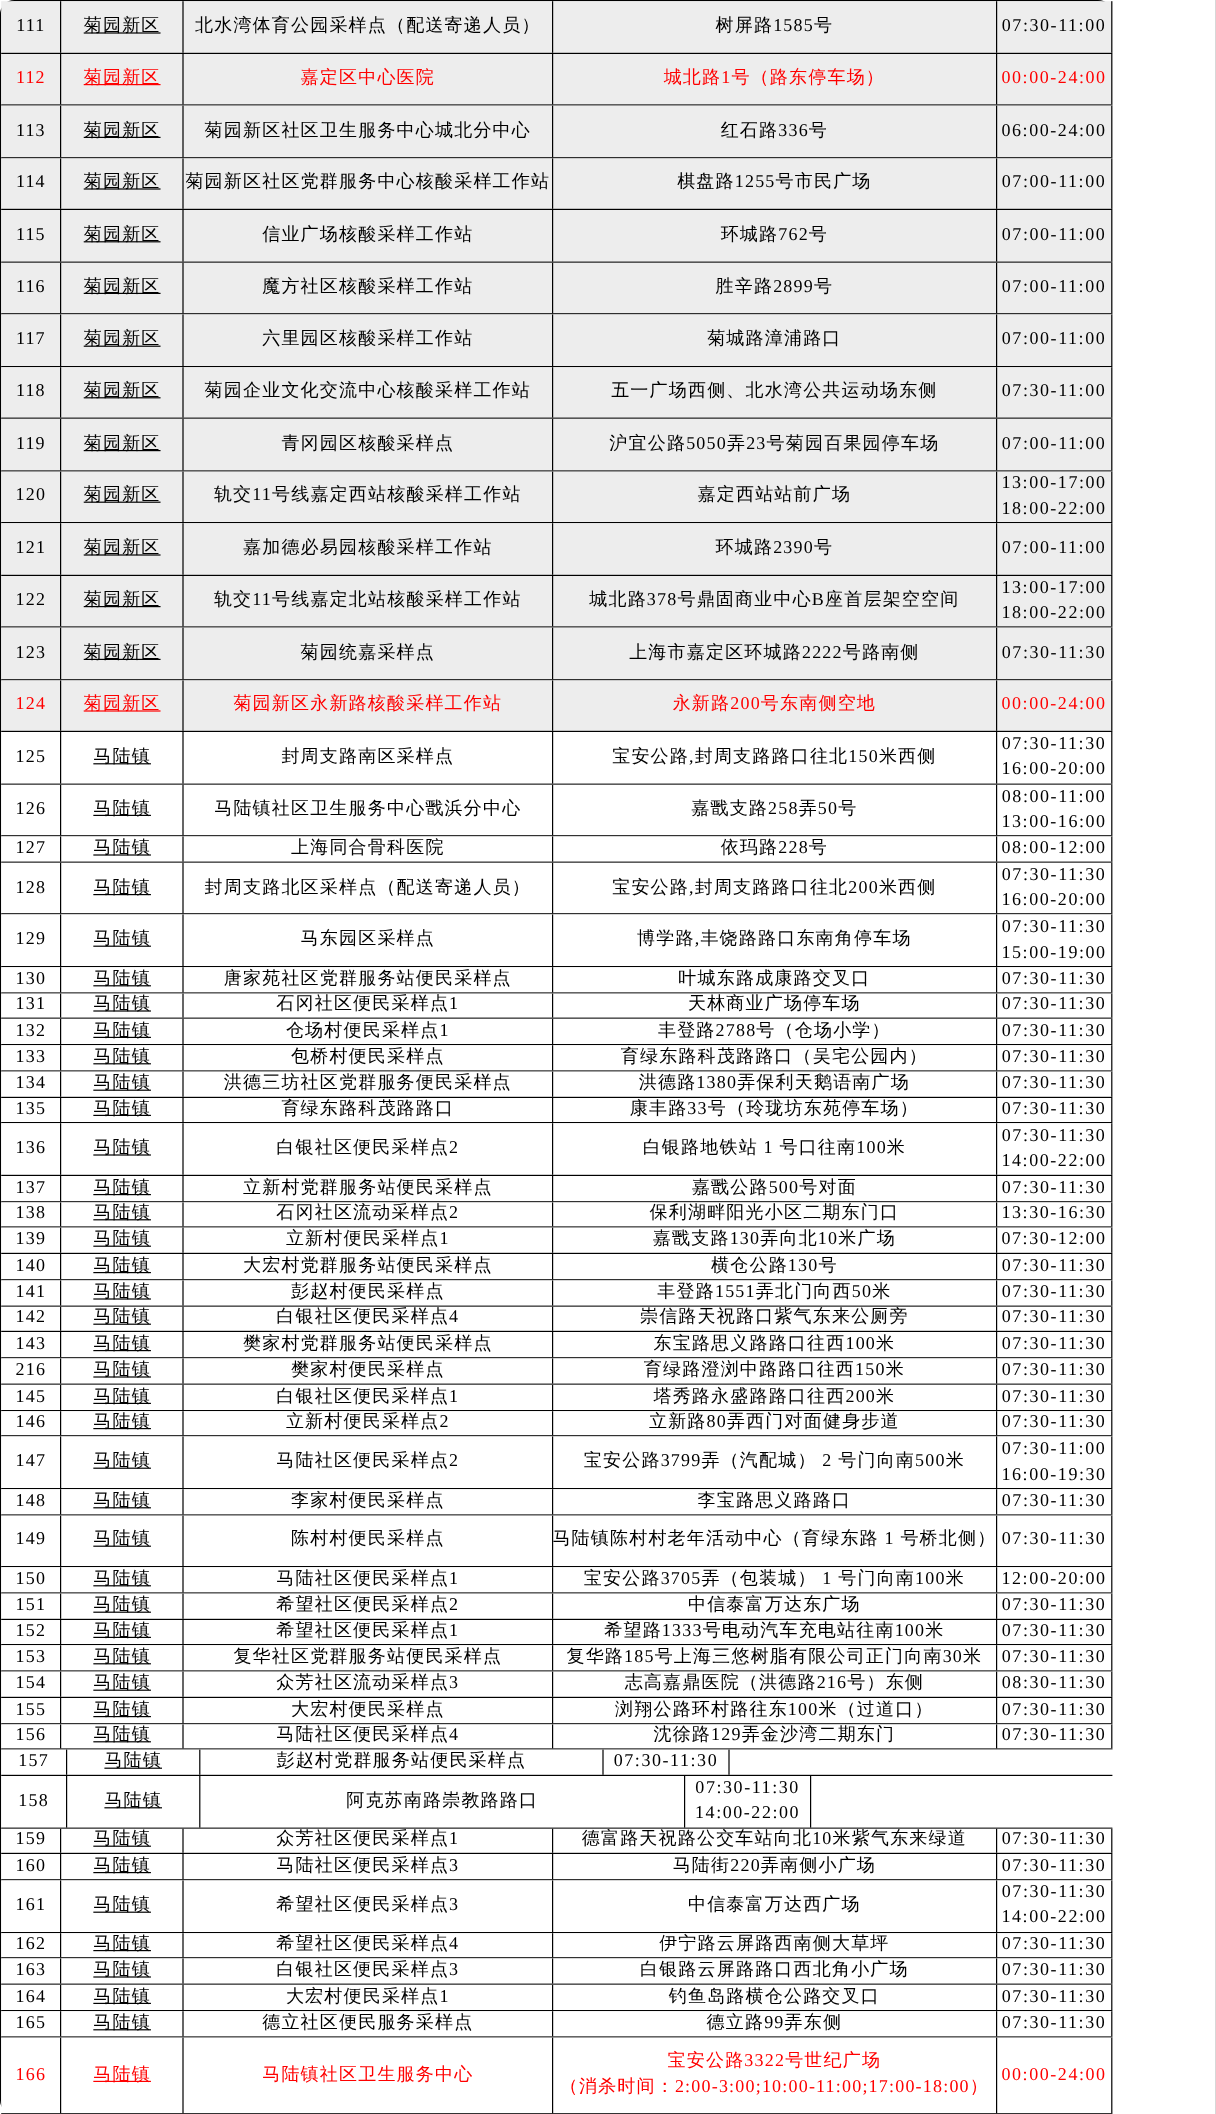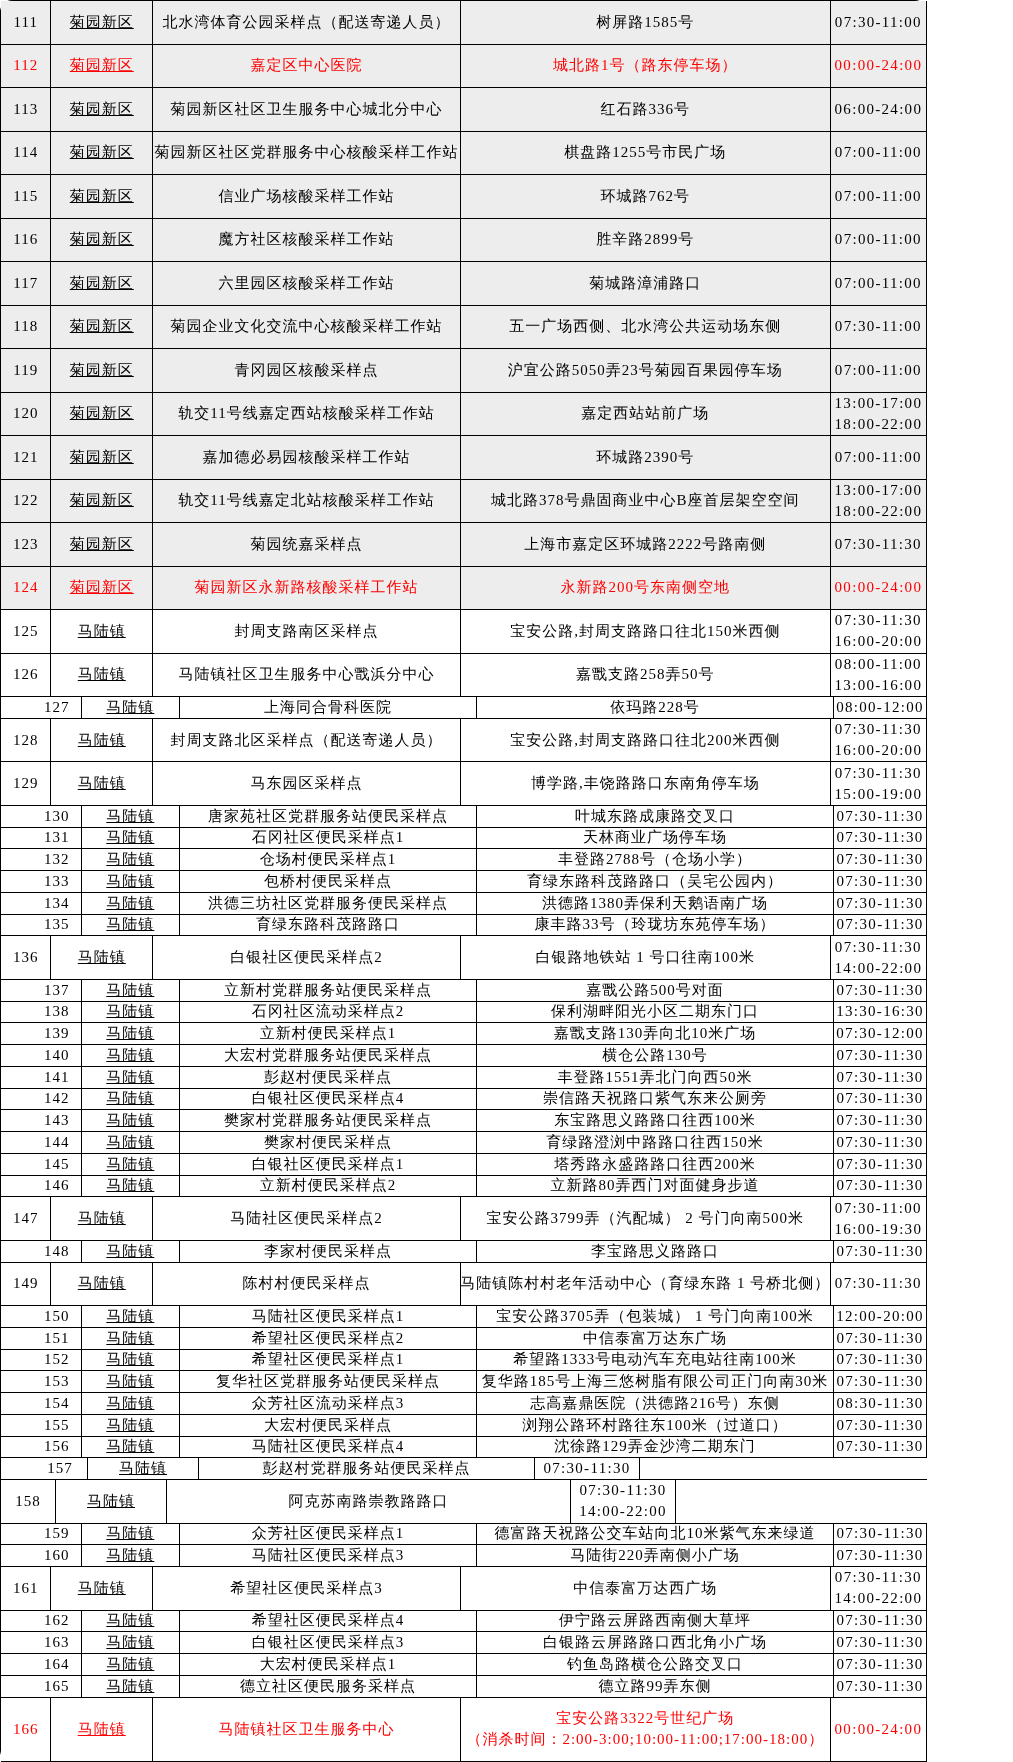--- a/index.html
+++ b/index.html
@@ -9,21 +9,21 @@
       font-size:15px; color:#000000;
     }
     .tbl {
       position:absolute; left:0; top:0; width:927px;
       border-top:1px solid #000; border-left:1px solid #000;
       box-sizing:border-box;
       border-radius:12px;
     }
     .row { display:flex; box-sizing:border-box; border-bottom:1px solid #000; background:#ffffff; }
     .row.t { height:43.5px; }
-    .row.s { height:21.75px;padding-left:32px; }
+    .row.s { height:21.75px; }
     .row.x { height:64px; }
     .row.gray { background:#ededed; }
     .row.red { color:#ff0000; }
     .c {
       box-sizing:border-box; border-right:1px solid #000;
       display:flex; flex-direction:column; align-items:center; justify-content:center;
       white-space:nowrap; overflow:hidden; letter-spacing:1px; line-height:21px;
       text-align:center;
     }
     .c span { display:block; }
@@ -336,21 +336,21 @@
 <div class="row s">
       <div class="c c1">143</div>
       <div class="c c2">马陆镇</div>
       <div class="c c3">樊家村党群服务站便民采样点</div>
       <div class="c c4">东宝路思义路路口往西100米</div>
       <div class="c c5">
         <span>07:30-11:30</span>
       </div>
     </div>
 <div class="row s">
-      <div class="c c1">144</div>
+      <div class="c c1">216</div>
       <div class="c c2">马陆镇</div>
       <div class="c c3">樊家村便民采样点</div>
       <div class="c c4">育绿路澄浏中路路口往西150米</div>
       <div class="c c5">
         <span>07:30-11:30</span>
       </div>
     </div>
 <div class="row s">
       <div class="c c1">145</div>
       <div class="c c2">马陆镇</div>

